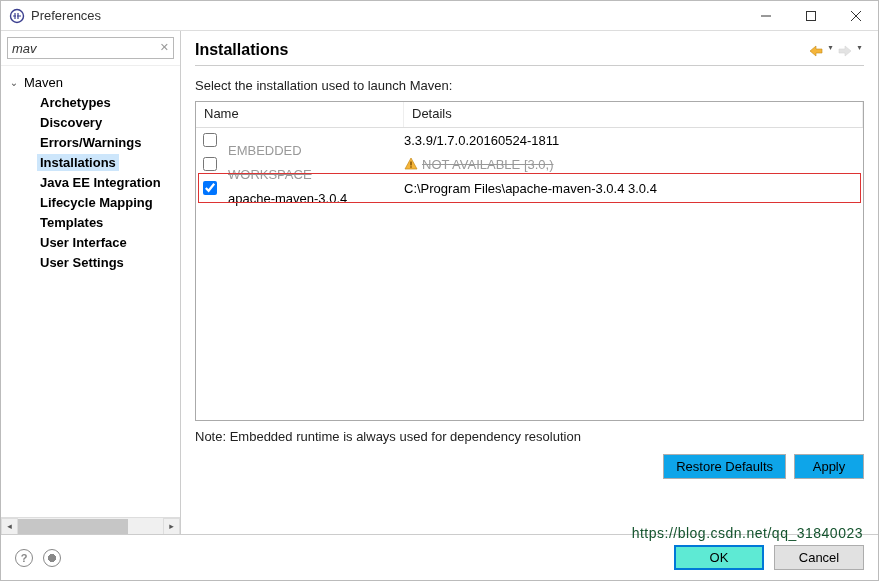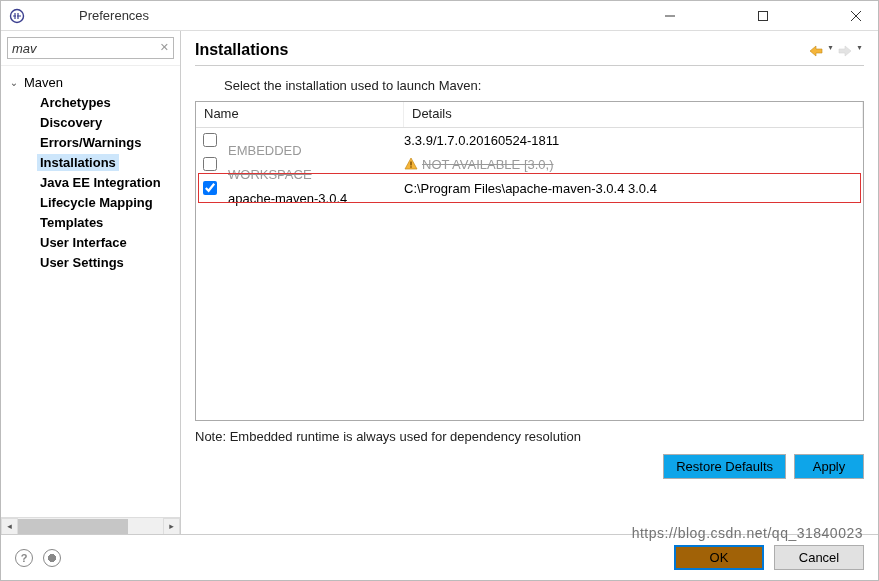--- a/index.html
+++ b/index.html
@@ -1,19 +1,19 @@
 <!DOCTYPE html>
 <html><head>
 <meta charset="utf-8">
 <style>
 * { box-sizing: border-box; margin: 0; padding: 0; font-family: "Segoe UI", Tahoma, sans-serif; font-size: 13px; }
 body { background: #fff; width: 879px; height: 581px; border: 1px solid #bbb; display: flex; flex-direction: column; overflow: hidden; }
 
 
-.titlebar { height: 30px; display: flex; align-items: center; padding-left: 8px; border-bottom: 1px solid #ddd; gap: 48px; }
+.titlebar { height: 30px; display: flex; align-items: center; padding-left: 8px; border-bottom: 1px solid #ddd; }
 .titlebar .app-icon { width: 16px; height: 16px; margin-right: 6px; }
 .titlebar .title { flex: 1; font-size: 13px; color: #333; }
 .titlebar .winbtn { width: 45px; height: 30px; display: flex; align-items: center; justify-content: center; color: #333; }
 
 
 .main { flex: 1; display: flex; overflow: hidden; }
 
 
 .left { width: 180px; display: flex; flex-direction: column; border-right: 1px solid #ccc; }
 .filterbox { padding: 6px; border-bottom: 1px solid #eee; }
@@ -34,21 +34,21 @@
 .hscroll .thumb { position: absolute; left: 0; width: 110px; height: 15px; top:1px; background: #c6c6c6; }
 
 
 .right { flex: 1; display: flex; flex-direction: column; padding: 10px 14px 0 14px; min-width: 0; }
 .hdr { display: flex; align-items: flex-start; padding-bottom: 6px; border-bottom: 1px solid #ccc; }
 .hdr h2 { font-size: 16px; font-weight: bold; flex: 1; }
 .hdr .navicons { display: flex; gap: 2px; padding-top: 2px; }
 .navicon { width: 16px; height: 16px; display: flex; align-items: center; justify-content: center; }
 .drop { width: 9px; color: #555; font-size: 8px; text-align:center;}
 
-.subtext { padding: 12px 0 8px 0; color: #222; margin-left: 29px; }
+.subtext { padding: 12px 0 8px 0; color: #222; }
 
 .tablearea { display: flex; gap: 6px; }
 .tbl-wrap { flex: 1; border: 1px solid #aaa; height: 320px; background: #fff; position: relative; }
 .tbl-head { display: flex; height: 26px; border-bottom: 1px solid #ddd; }
 .tbl-head .col { padding: 4px 8px; border-right: 1px solid #eee; color: #222; }
 .col-name { width: 208px; }
 .col-details { flex: 1; }
 .tbl-row { display: flex; height: 24px; align-items: center; }
 .tbl-row .cb { width: 28px; display: flex; align-items: center; justify-content: center; }
 .tbl-row .cb input { width: 14px; height: 14px; }
@@ -68,24 +68,24 @@
 
 .actionrow { display: flex; justify-content: flex-end; gap: 8px; padding-bottom: 14px; }
 .actionrow button { height: 25px; padding: 0 12px; border: 1px solid #adadad; background: #0ea5e9; min-width: 70px; }
 
 
 .footer { border-top: 1px solid #ccc; height: 46px; display: flex; align-items: center; padding: 0 14px; }
 .footer .left-icons { flex: 1; display: flex; gap: 10px; }
 .footer .circ { width: 18px; height: 18px; border: 1.5px solid #888; border-radius: 50%; display:flex; align-items:center; justify-content:center; color:#888; font-size:11px; font-weight:bold;}
 .footer .btns { display: flex; gap: 10px; }
 .footer button { width: 90px; height: 25px; border: 1px solid #adadad; background: #e1e1e1; }
-.footer button.primary { border: 2px solid #0078d7; background: #a16207; }
-
-
-.wm { position: absolute; right: 16px; bottom: 40px; color: #737373; font-size: 14px; letter-spacing: .5px; pointer-events: none; }
+.footer button.primary { border: 2px solid #0078d7; background: #5eead4; }
+
+
+.wm { position: absolute; right: 16px; bottom: 40px; color: #14532d; font-size: 14px; letter-spacing: .5px; pointer-events: none; }
 </style>
 </head>
 <body>
 
 <div class="titlebar">
   <span class="app-icon">
     <svg viewBox="0 0 16 16">
         <circle cx="8" cy="8" r="6.5" fill="#fff" stroke="#3b3f8f" stroke-width="1.4"></circle>
         <path d="M4 8 L7 8 M6 5 L6 11 M9 5 L9 11 M8 8 L12 8" stroke="#3b3f8f" stroke-width="1.2" fill="none"></path>
       </svg>

